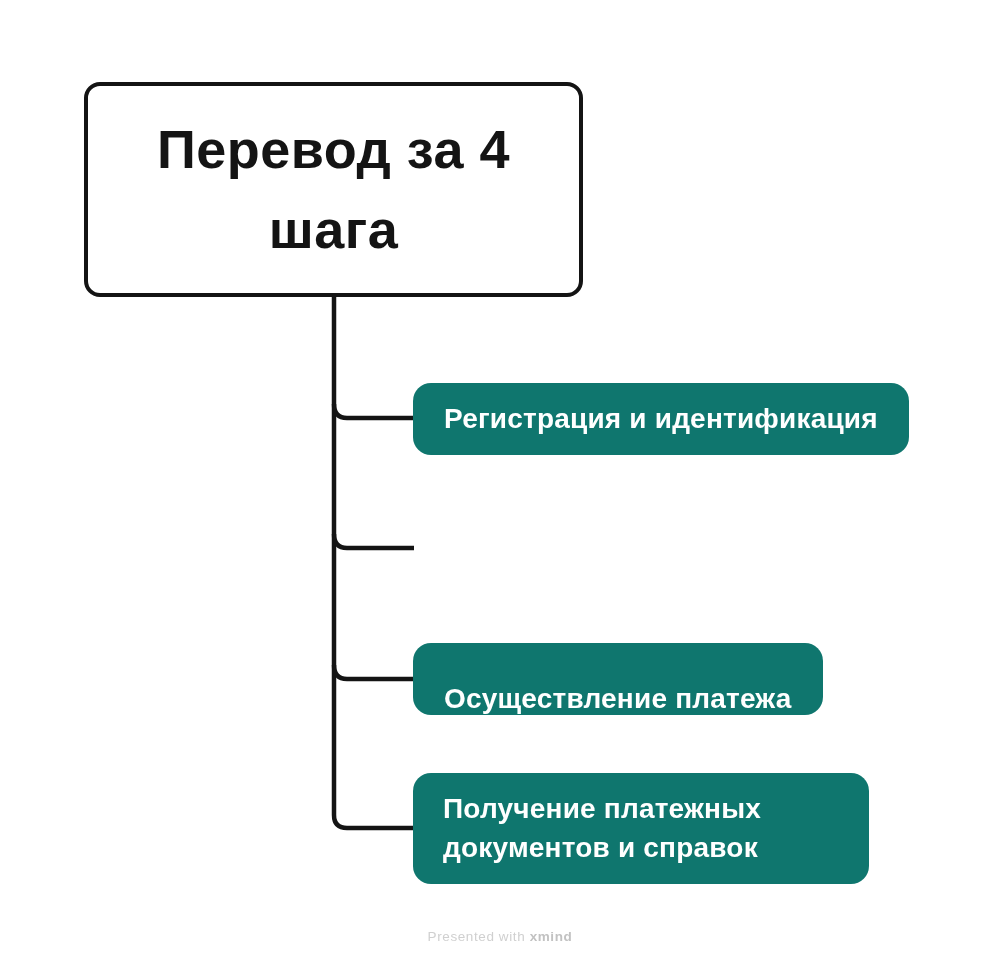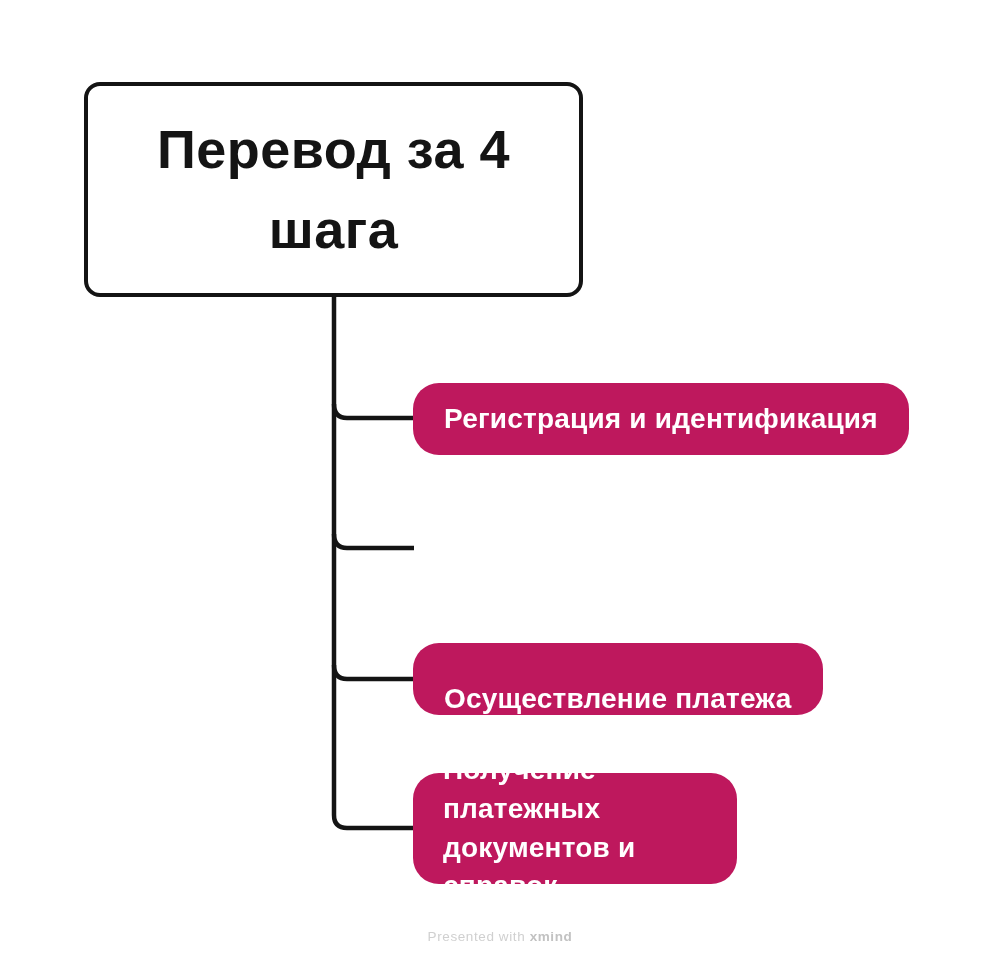--- a/index.html
+++ b/index.html
@@ -42,38 +42,38 @@
     line-height: 1.48;
     font-weight: bold;
     color: #141414;
     letter-spacing: 0.5px;
   }
   .child-node {
     position: absolute;
     left: 413px;
     height: 72px;
     box-sizing: border-box;
-    background: #be185d;
+    background: #0f766e;
     color: #ffffff;
     font-weight: bold;
     font-size: 28px;
-    border-radius: 26px;
+    border-radius: 18px;
     display: flex;
     align-items: center;
     padding: 0 31px;
     white-space: nowrap;
     letter-spacing: 0.2px;
   }
   .child-node.n1 { top: 383px; }
   .child-node.n2 { top: 513px; }
   .child-node.n3 { top: 643px; align-items: flex-end; }
   .child-node.n4 {
     top: 773px;
     height: 111px;
-    width: 324px;
+    width: 456px;
     white-space: normal;
     line-height: 1.38;
     padding: 15px 30px;
   }
   .watermark {
     position: absolute;
     left: 0;
     top: 929px;
     width: 1000px;
     text-align: center;

